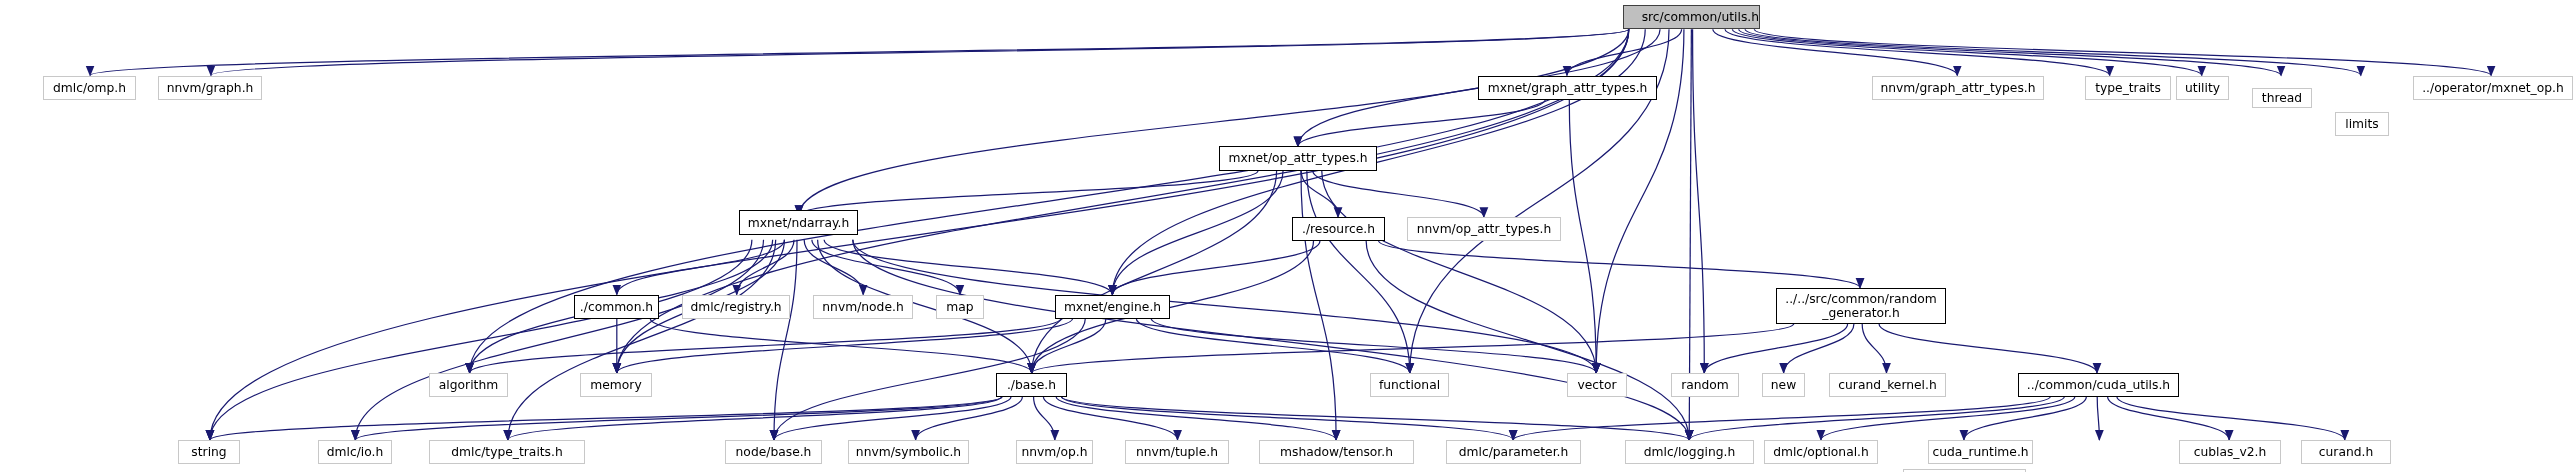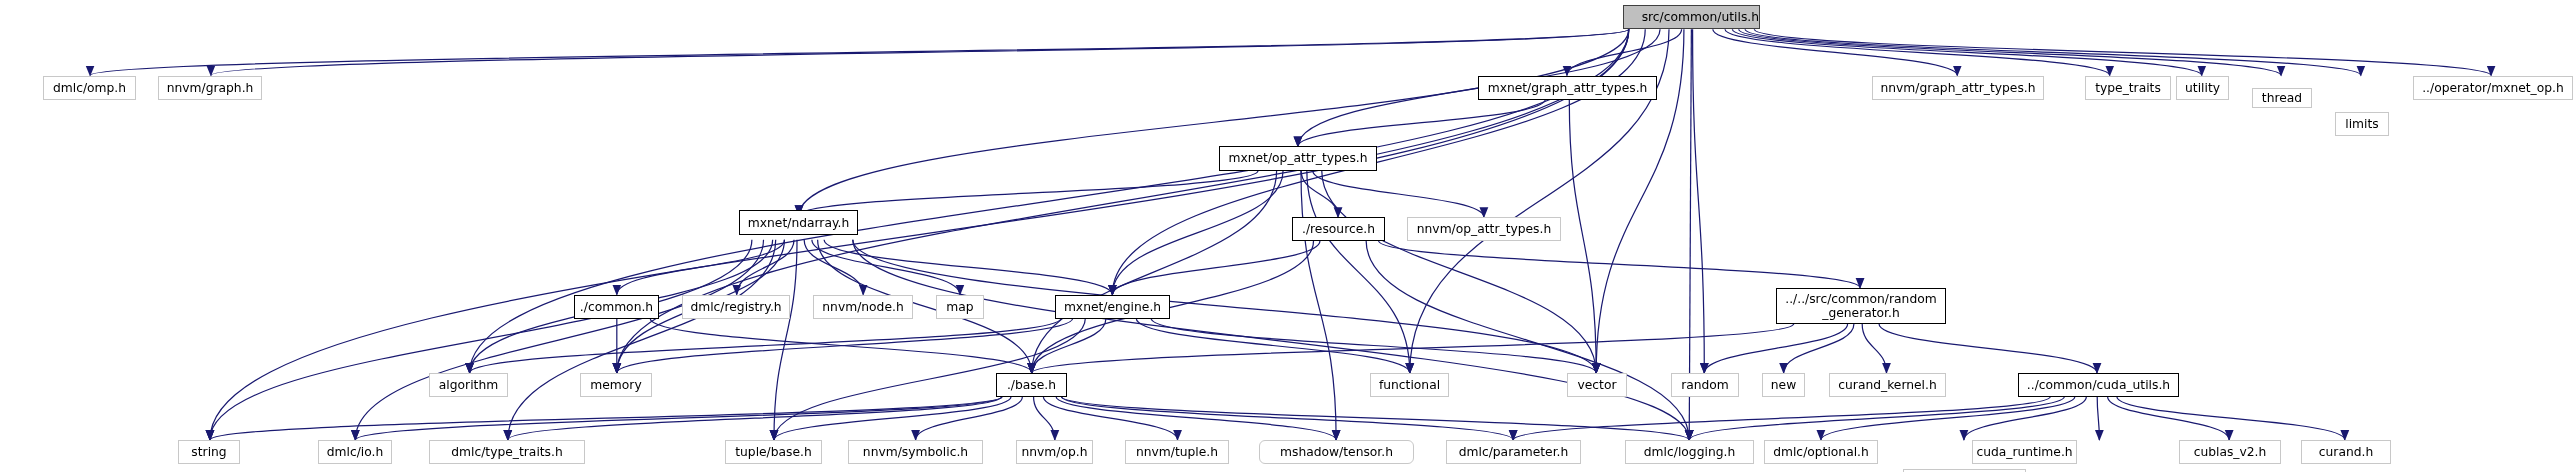--- a/index.html
+++ b/index.html
@@ -125,26 +125,26 @@
     <div class="node int" style="left: 996px; top: 373px; width: 71px; height: 23.6px;"><span>./base.h</span></div>
     <div class="node ext" style="left: 1370px; top: 373px; width: 79px; height: 23.6px;"><span>functional</span></div>
     <div class="node ext" style="left: 1567px; top: 373px; width: 60px; height: 23.6px;"><span>vector</span></div>
     <div class="node ext" style="left: 1671px; top: 373px; width: 68px; height: 23.6px;"><span>random</span></div>
     <div class="node ext" style="left: 1762px; top: 373px; width: 43px; height: 23.6px;"><span>new</span></div>
     <div class="node ext" style="left: 1829px; top: 373px; width: 117px; height: 23.6px;"><span>curand_kernel.h</span></div>
     <div class="node int" style="left: 2018px; top: 373px; width: 161px; height: 23.6px;"><span>../common/cuda_utils.h</span></div>
     <div class="node ext" style="left: 178px; top: 440px; width: 62px; height: 23.6px;"><span>string</span></div>
     <div class="node ext" style="left: 318px; top: 440px; width: 74px; height: 23.6px;"><span>dmlc/io.h</span></div>
     <div class="node ext" style="left: 429px; top: 440px; width: 156px; height: 23.6px;"><span>dmlc/type_traits.h</span></div>
-    <div class="node ext" style="left: 725px; top: 440px; width: 97px; height: 23.6px;"><span>tuple/base.h</span></div>
-    <div class="node ext" style="left: 848px; top: 440px; width: 135px; height: 23.6px;"><span>nnvm/symbolic.h</span></div>
+    <div class="node ext" style="left: 725px; top: 440px; width: 97px; height: 23.6px;"><span>node/base.h</span></div>
+    <div class="node ext" style="left: 848px; top: 440px; width: 121px; height: 23.6px;"><span>nnvm/symbolic.h</span></div>
     <div class="node ext" style="left: 1016px; top: 440px; width: 77px; height: 23.6px;"><span>nnvm/op.h</span></div>
     <div class="node ext" style="left: 1125px; top: 440px; width: 104px; height: 23.6px;"><span>nnvm/tuple.h</span></div>
-    <div class="node ext" style="left: 1259px; top: 440px; width: 155px; height: 23.6px; border-radius: 6px;"><span>mshadow/tensor.h</span></div>
+    <div class="node ext" style="left: 1259px; top: 440px; width: 155px; height: 23.6px;"><span>mshadow/tensor.h</span></div>
     <div class="node ext" style="left: 1446px; top: 440px; width: 135px; height: 23.6px;"><span>dmlc/parameter.h</span></div>
     <div class="node ext" style="left: 1625px; top: 440px; width: 129px; height: 23.6px;"><span>dmlc/logging.h</span></div>
     <div class="node ext" style="left: 1764px; top: 440px; width: 114px; height: 23.6px;"><span>dmlc/optional.h</span></div>
     <div class="node ext" style="left: 1903px; top: 440px; width: 123px; height: 23.6px; margin-top: 29px;"><span>mshadow/base.h</span></div>
-    <div class="node ext" style="left: 1972px; top: 440px; width: 105px; height: 23.6px; justify-content: center;"><span>cuda_runtime.h</span></div>
+    <div class="node ext" style="left: 1928px; top: 440px; width: 105px; height: 23.6px; justify-content: center;"><span>cuda_runtime.h</span></div>
     <div class="node ext" style="left: 2179px; top: 440px; width: 102px; height: 23.6px;"><span>cublas_v2.h</span></div>
     <div class="node ext" style="left: 2301px; top: 440px; width: 90px; height: 23.6px; text-align: center;"><span>curand.h</span></div>
   </div>
 
 
 </body></html>

